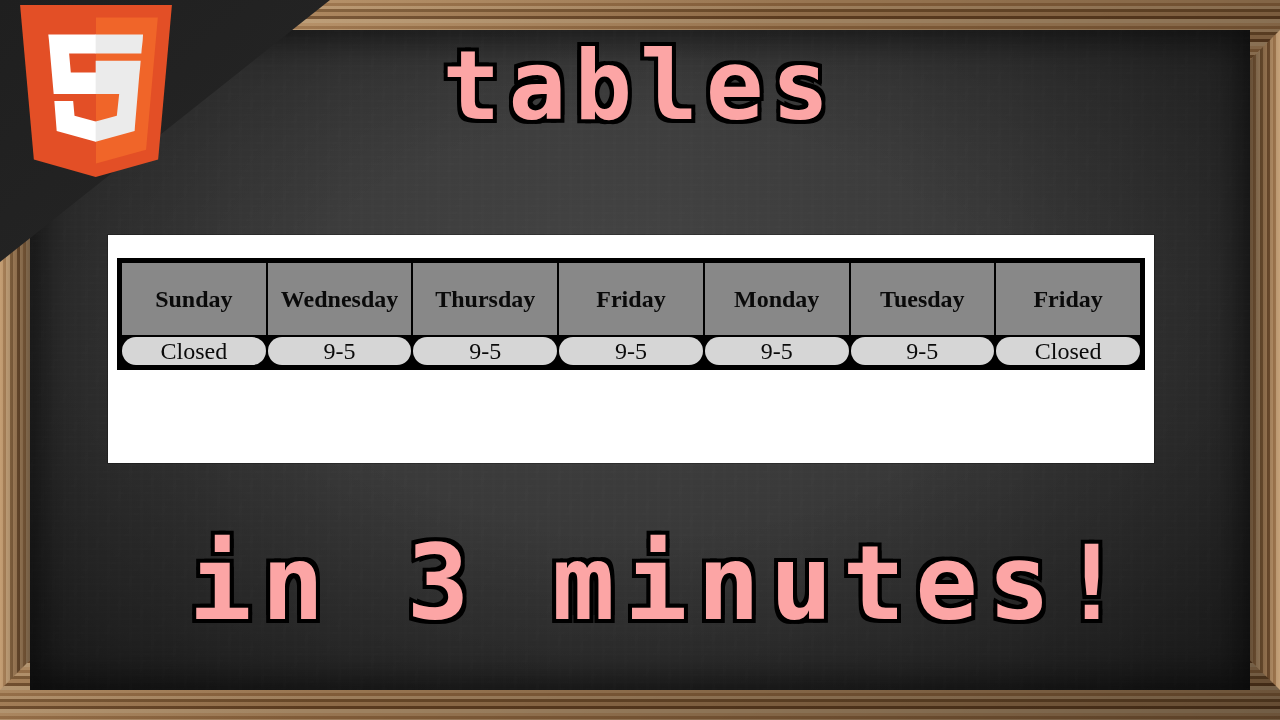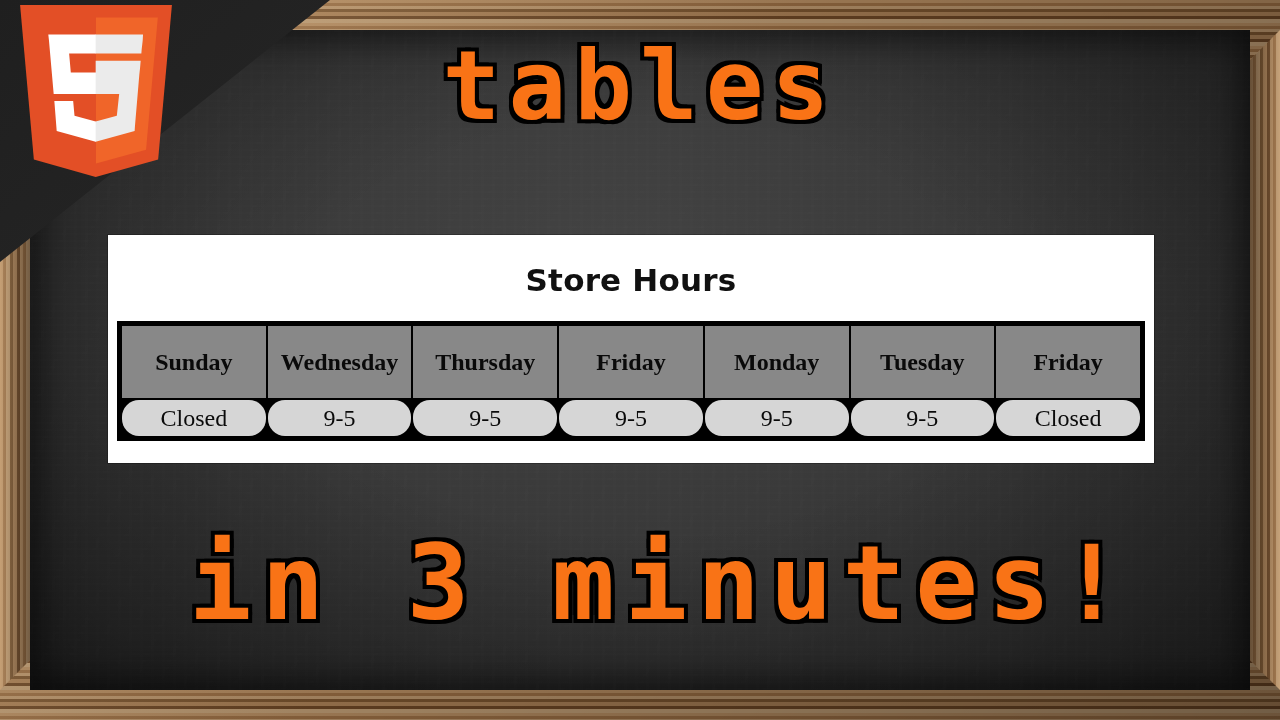--- a/index.html
+++ b/index.html
@@ -121,21 +121,21 @@
     top: 0px;
     width: 172px;
     height: 182px;
     z-index: 7;
   }
 
   
   .pixel-text {
     position: absolute;
     z-index: 6;
-    color: #f97316;
+    color: #fca5a5;
     font-family: "DejaVu Sans Mono", monospace;
     font-weight: bold;
     letter-spacing: 8px;
     white-space: nowrap;
     -webkit-text-stroke: 7px #000000;
     paint-order: stroke fill;
     text-shadow:
        4px 4px 0 #000, -4px 4px 0 #000, 4px -4px 0 #000, -4px -4px 0 #000;
   }
   #title-text {
@@ -198,21 +198,21 @@
     height: 40px;
     text-align: center;
     padding: 16px 2px;
     white-space: nowrap;
   }
   table.store-hours td {
     background: #d6d6d6;
     color: #0a0a0a;
     font-weight: normal;
     font-size: 24px;
-    height: 36px;
+    height: 28px;
     text-align: center;
     padding: 0 2px;
     white-space: nowrap;
     border-radius: 17px;
   }
 </style>
 </head>
 <body>
 
 <div id="stage">
@@ -233,21 +233,20 @@
     <polygon fill="#f06529" points="256,472 405,431 440,37 256,37"></polygon>
     <polygon fill="#ffffff" points="256,201 181,201 176,144 256,144 256,88 255,88 114,88 116,106 130,265 256,265"></polygon>
     <polygon fill="#ffffff" points="256,347 255,347 192,330 188,286 160,286 132,286 139,375 255,407 256,407"></polygon>
     <polygon fill="#ebebeb" points="255,265 325,265 318,330 255,347 255,407 371,375 372,360 385,207 387,189 389,166 255,166"></polygon>
     <polygon fill="#ebebeb" points="255,88 255,123 255,144 255,144 391,144 391,144 392,132 395,106 396,88"></polygon>
   </svg>
 
   <div class="pixel-text" id="title-text">tables</div>
 
   <div class="panel">
-    <div class="panel-caption">Store Hours</div>
 
     <div class="table-wrap">
       <table class="store-hours">
         <thead>
           <tr>
             <th>Sunday</th>
             <th>Wednesday</th>
             <th>Thursday</th>
             <th>Friday</th>
             <th>Monday</th>

